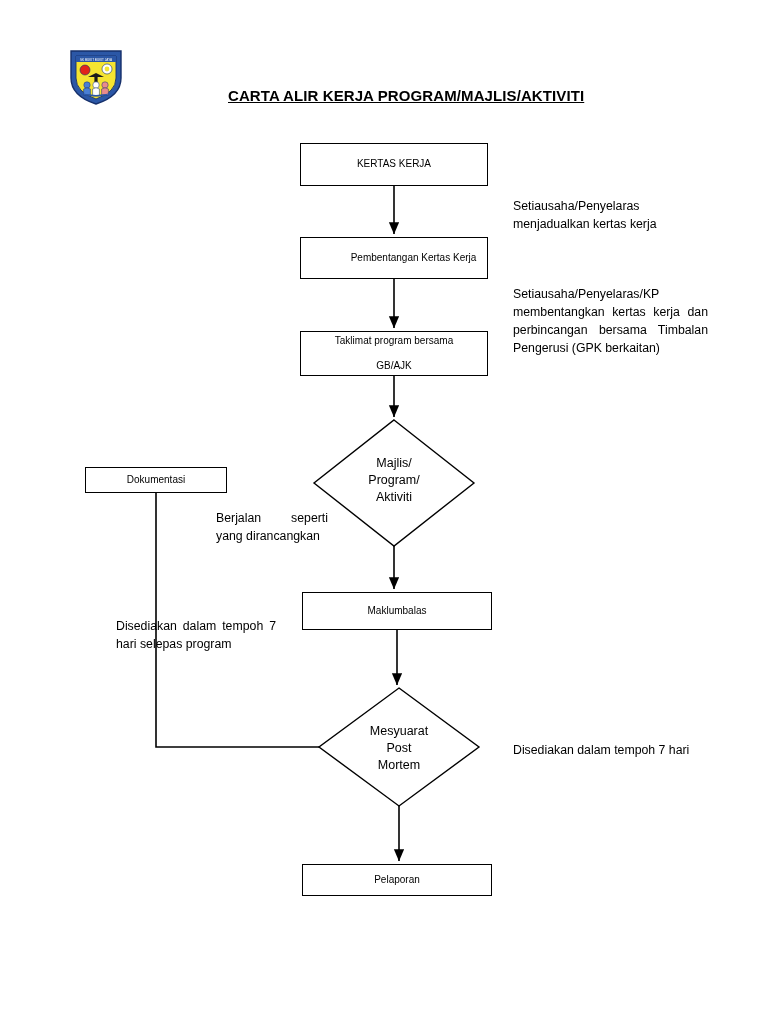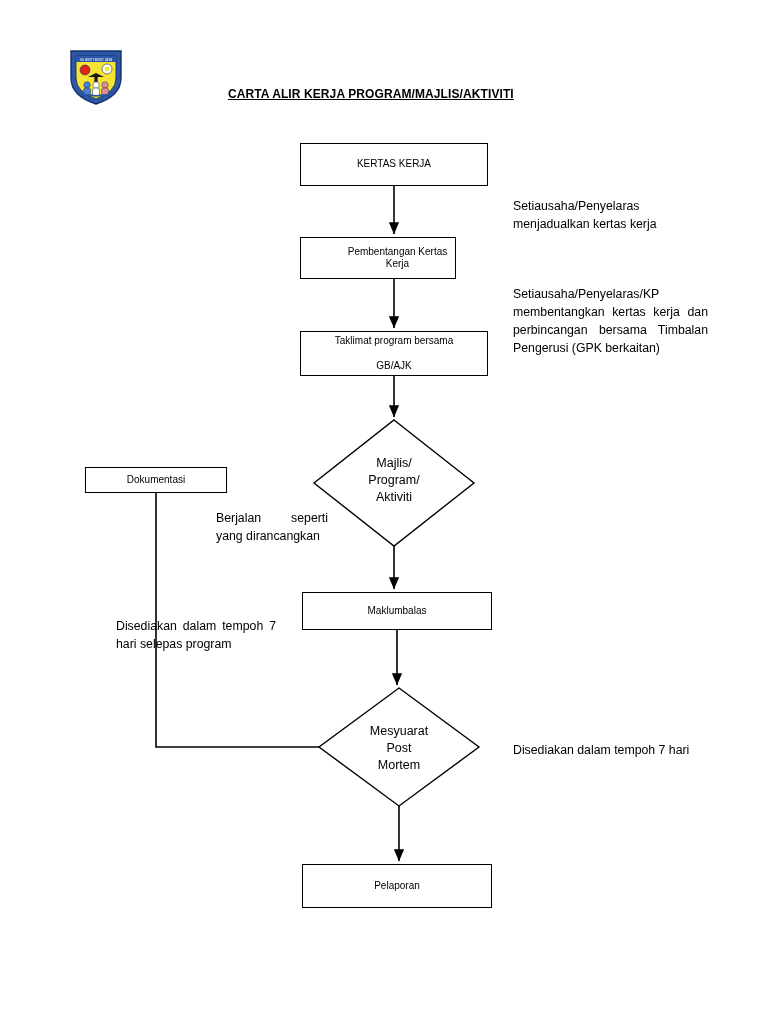--- a/index.html
+++ b/index.html
@@ -28,21 +28,21 @@
     left: 68px;
     top: 48px;
     width: 56px;
     height: 58px;
   }
   
   #title {
     position: absolute;
     left: 228px;
     top: 87px;
-    font-size: 12px;
+    font-size: 15px;
     font-weight: bold;
     letter-spacing: 0.1px;
     text-decoration: underline;
     white-space: nowrap;
   }
   
   #connectors {
     position: absolute;
     left: 0; top: 0;
     width: 768px; height: 1024px;
@@ -57,25 +57,25 @@
     display: flex;
     align-items: center;
     justify-content: center;
     text-align: center;
     font-size: 10px;
     line-height: 1.25;
   }
   .node-box span { display: block; padding: 0 6px; }
 
   #box-kertas-kerja    { left: 300px; top: 143px; width: 188px; height: 43px; }
-  #box-pembentangan    { left: 300px; top: 237px; width: 156px; height: 42px; padding-left: 39px; }
+  #box-pembentangan    { left: 300px; top: 237px; width: 188px; height: 42px; padding-left: 39px; }
   #box-taklimat        { left: 300px; top: 331px; width: 188px; height: 45px; }
   #box-dokumentasi     { left: 85px;  top: 467px; width: 142px; height: 26px; }
   #box-maklumbalas     { left: 302px; top: 592px; width: 190px; height: 38px; }
-  #box-pelaporan       { left: 302px; top: 864px; width: 190px; height: 44px; }
+  #box-pelaporan       { left: 302px; top: 864px; width: 190px; height: 32px; }
 
   
   .diamond-label {
     position: absolute;
     text-align: center;
     font-size: 12.5px;
     line-height: 1.35;
   }
   #diamond-majlis-label   { left: 333px; top: 455px; width: 122px; }
   #diamond-mesyuarat-label{ left: 338px; top: 723px; width: 122px; }

